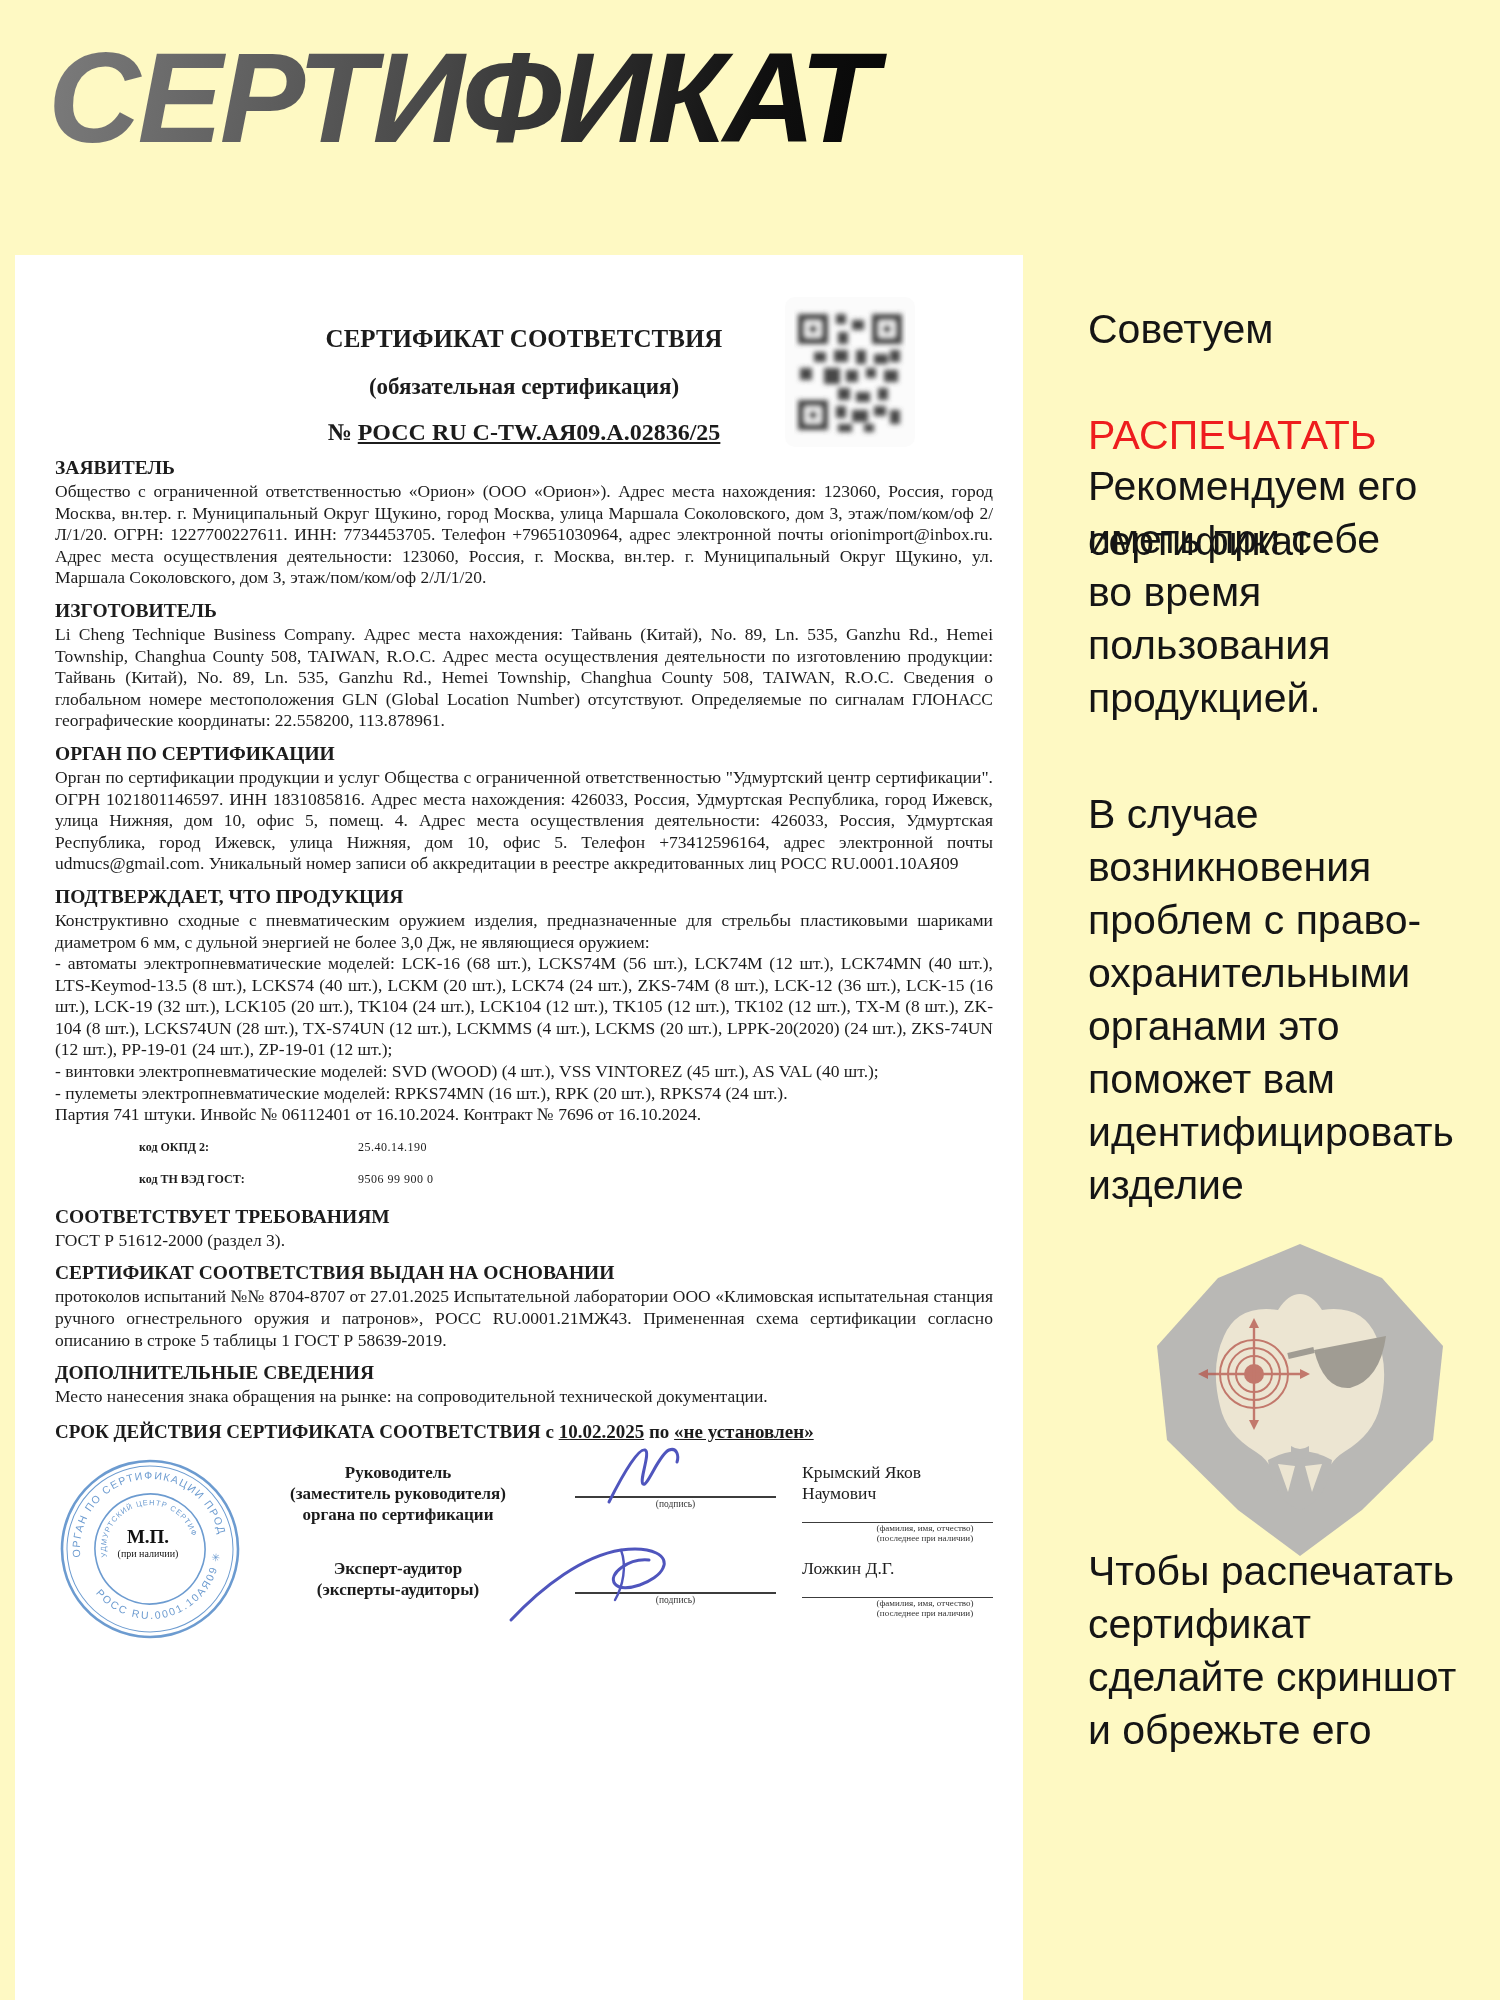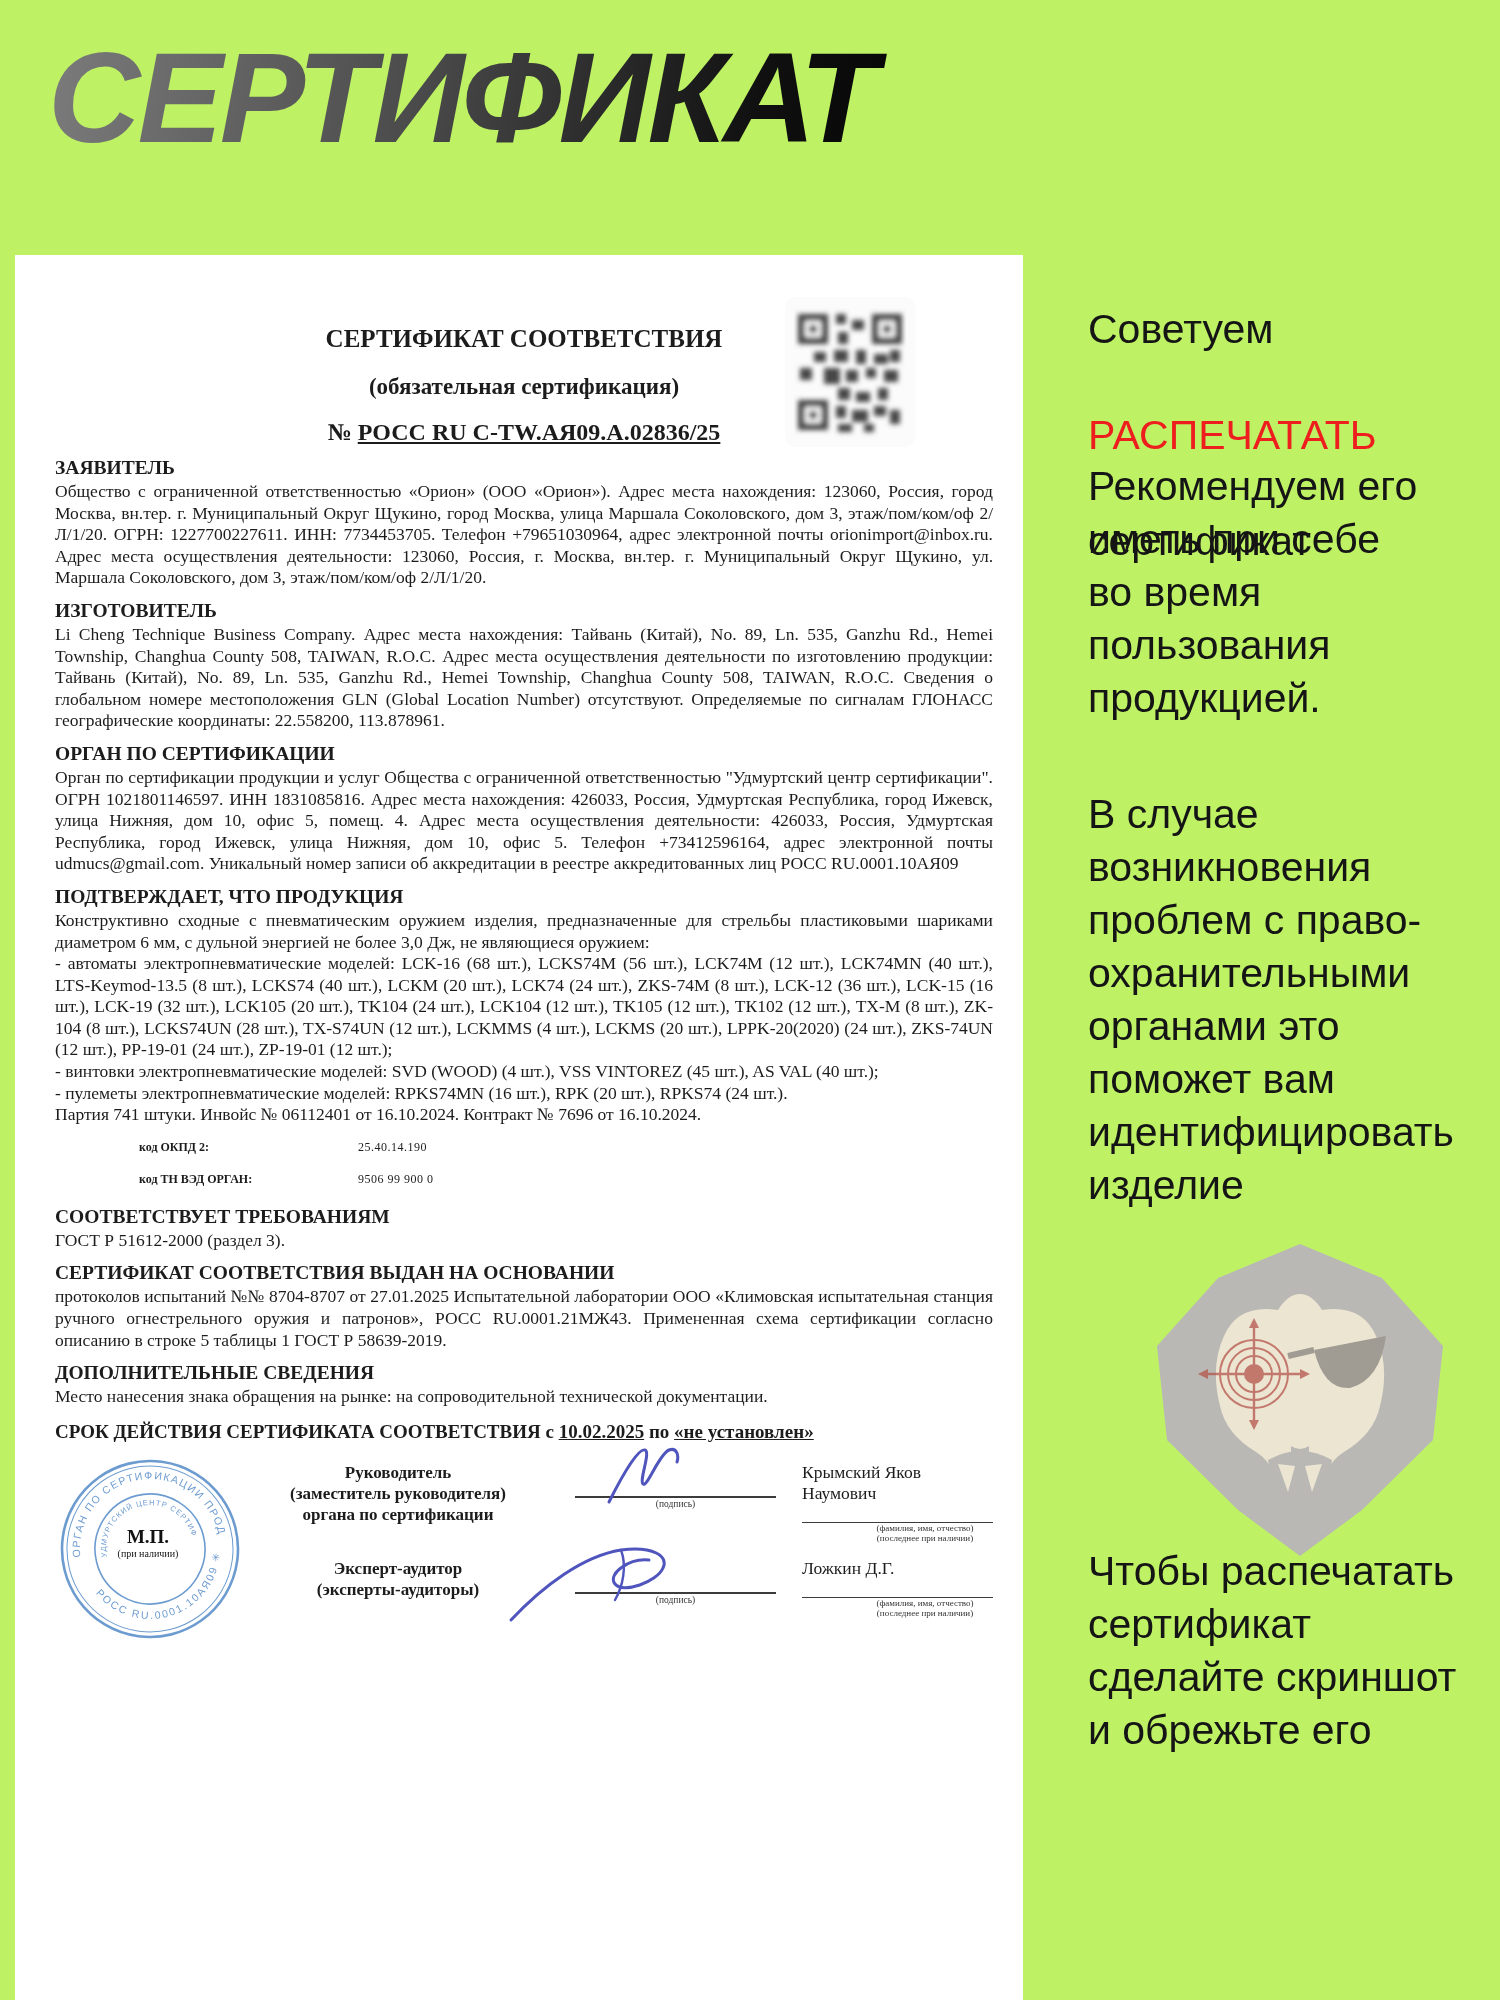--- a/index.html
+++ b/index.html
@@ -1,19 +1,19 @@
 <!DOCTYPE html>
 <html lang="ru"><head>
 <meta charset="utf-8">
 <style>
   html,body{margin:0;padding:0;}
   body{background:#cfcfcf;font-family:"Liberation Sans",sans-serif;}
   .canvas{
     position:relative;width:1500px;height:2000px;margin:0 auto;
-    background:#bef264;overflow:hidden;
+    background:#fef9c3;overflow:hidden;
   }
   
   .poster-title{
     position:absolute;left:48px;top:18px;width:940px;margin:0;
     font-family:"Liberation Sans",sans-serif;
     font-weight:700;font-style:italic;
     font-size:128px;line-height:160px;letter-spacing:-3px;
     background:linear-gradient(100deg,#7c7c7c 0%,#4a4a4a 40%,#101010 75%,#000 100%);
     -webkit-background-clip:text;background-clip:text;color:transparent;
     white-space:nowrap;
@@ -166,21 +166,21 @@
 - пулеметы электропневматические моделей: RPKS74MN (16 шт.), RPK (20 шт.), RPKS74 (24 шт.).
 Партия 741 штуки. Инвойс № 06112401 от 16.10.2024. Контракт № 7696 от 16.10.2024.</p>
     </div>
 
     <div class="codes">
       <div class="code-row">
         <span class="code-label">код ОКПД 2:</span>
         <span class="code-value">25.40.14.190</span>
       </div>
       <div class="code-row">
-        <span class="code-label">код ТН ВЭД ОРГАН:</span>
+        <span class="code-label">код ТН ВЭД ГОСТ:</span>
         <span class="code-value">9506 99 900 0</span>
       </div>
     </div>
 
     <div class="sec">
       <p class="sec-head">СООТВЕТСТВУЕТ ТРЕБОВАНИЯМ</p>
       <p class="sec-body">ГОСТ Р 51612-2000 (раздел 3).</p>
     </div>
 
     <div class="sec">

